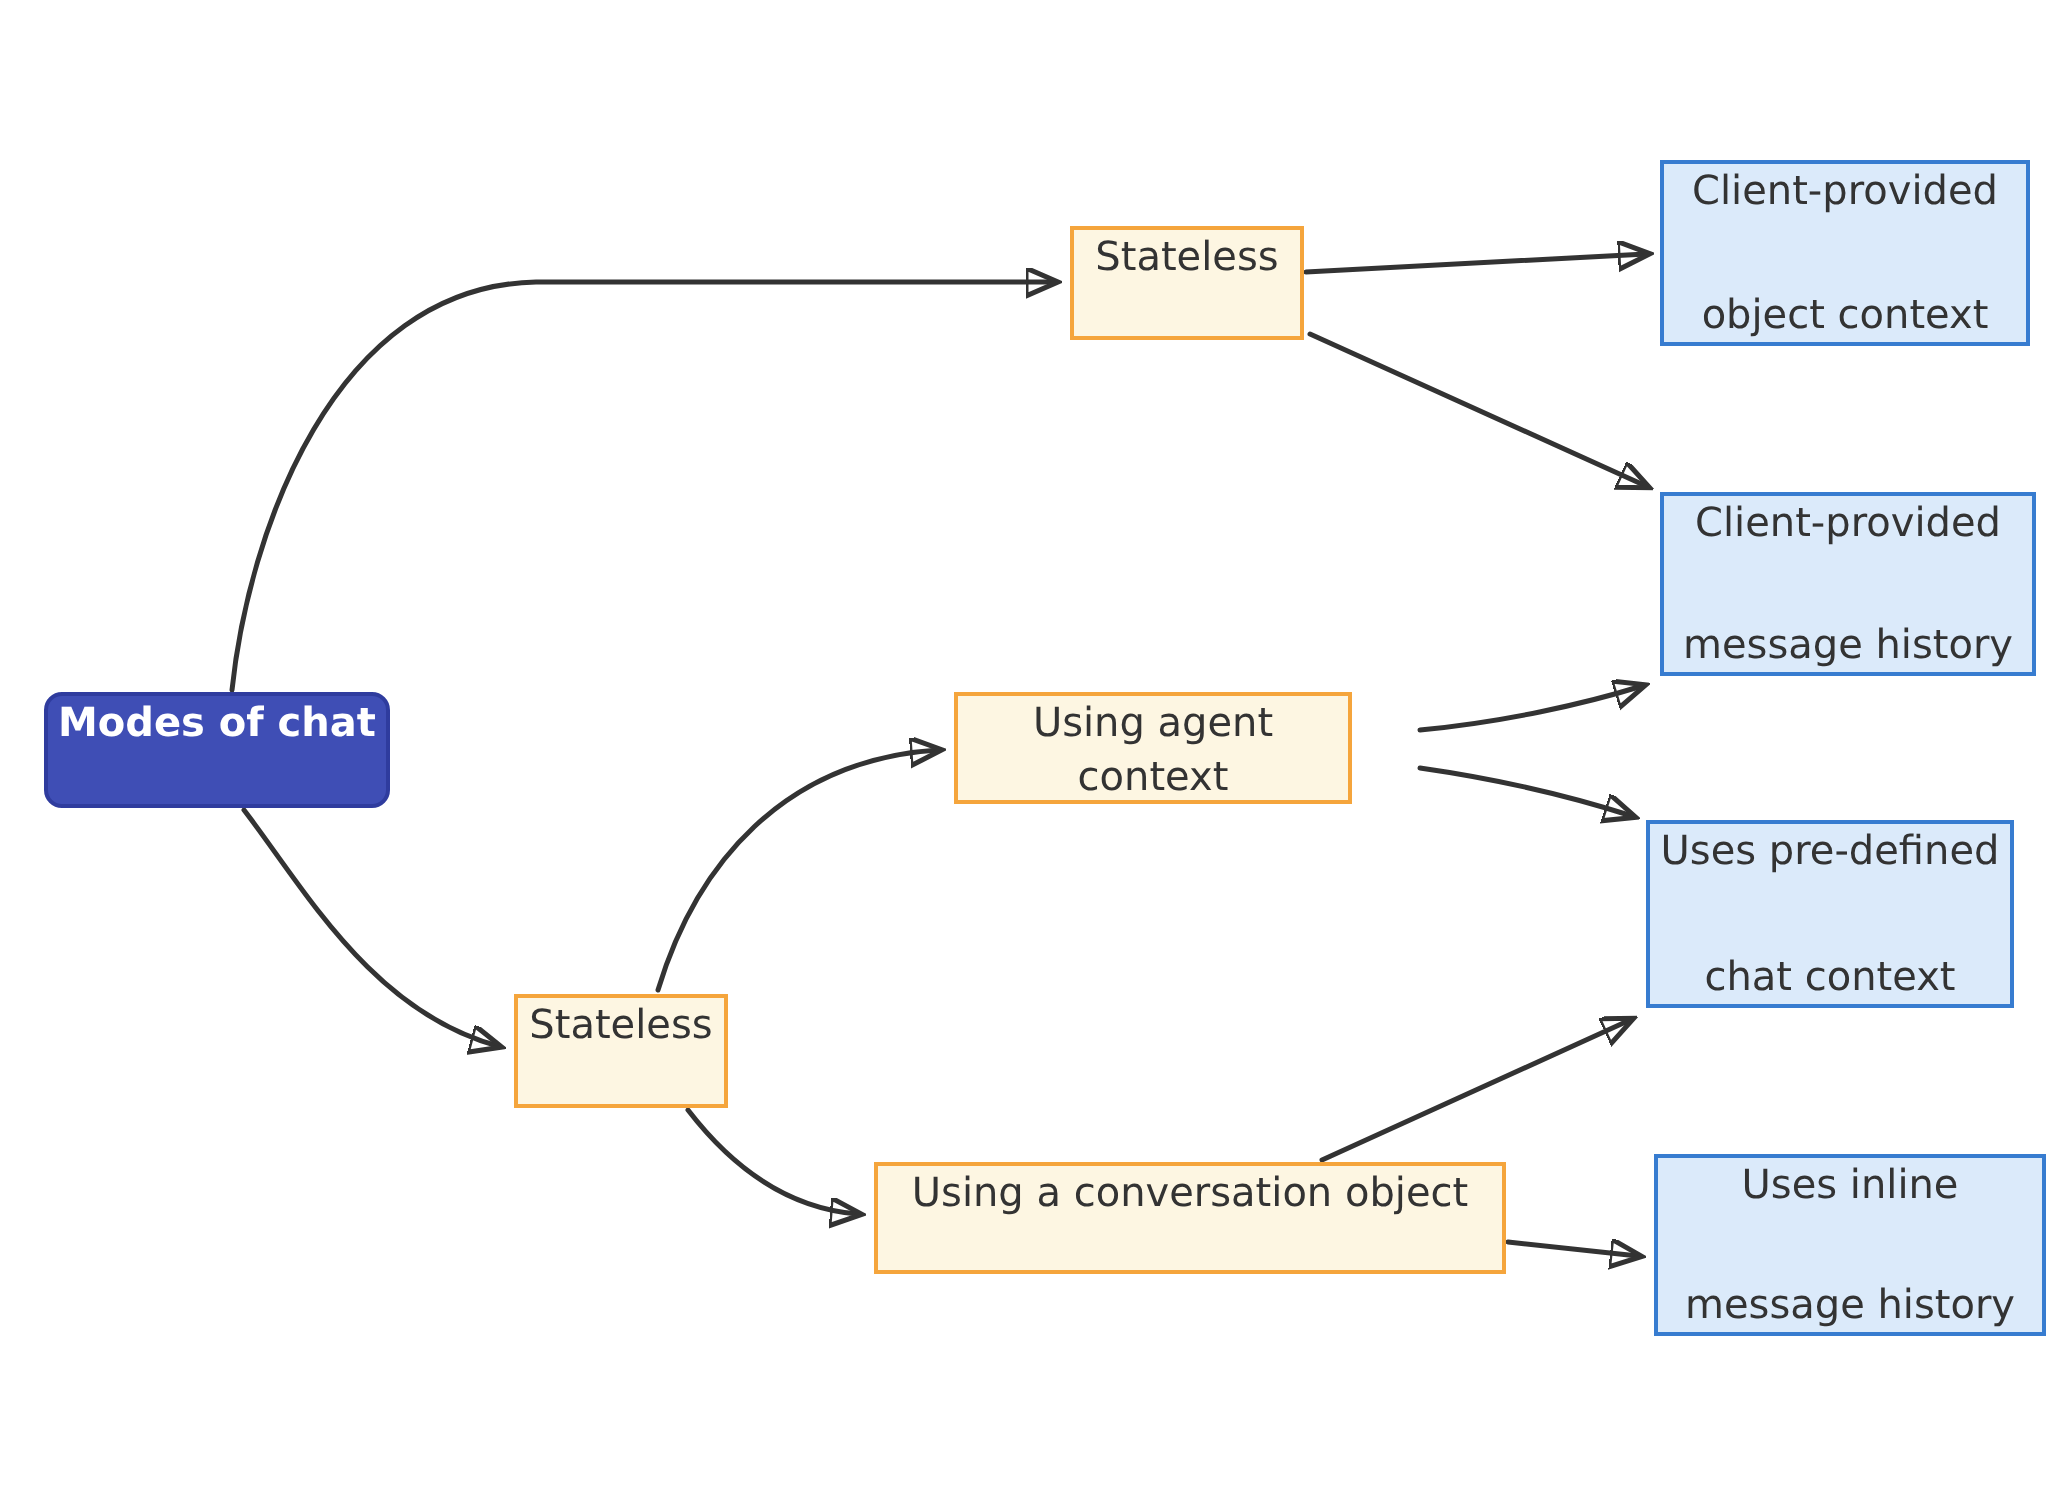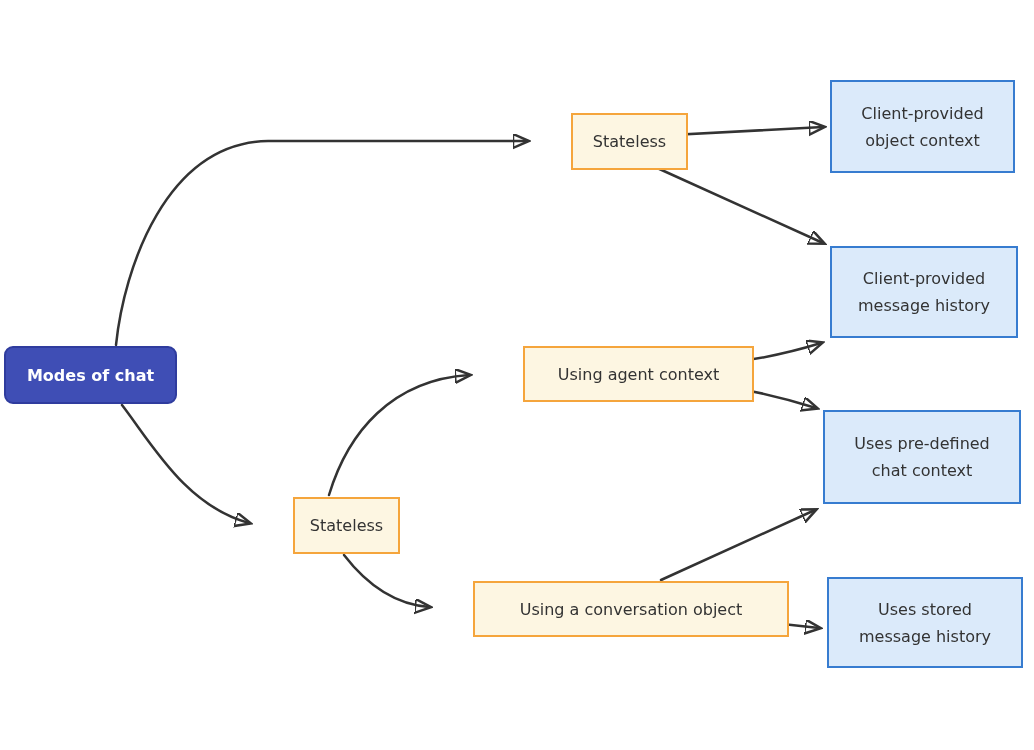--- a/index.html
+++ b/index.html
@@ -27,30 +27,29 @@
     stroke: #333333;
     stroke-width: 2.5;
     stroke-linecap: round;
   }
   .node {
     position: absolute;
     box-sizing: border-box;
     display: flex;
     flex-direction: column;
     align-items: center;
-    justify-content: center;
+    justify-content: space-between;
     text-align: center;
-    font-size: 16px;
+    font-size: 20px;
     color: #333333;
     line-height: 27px;
   }
   .branch {
     background: #fdf6e2;
     border: 2px solid #f5a53c;
-    margin-left: 36px;
   }
   .leaf {
     background: #dbeafa;
     border: 2px solid #377cd0;
   }
   .root-node {
     background: #3f4eb5;
     border: 2px solid #2f3c9e;
     border-radius: 9px;
     color: #ffffff;
@@ -74,53 +73,53 @@
     <path d="M653,136 L823,127" marker-end="url(#arrow)"></path>
     <path d="M655,167 L823,243" marker-end="url(#arrow)"></path>
     <path d="M710,365 C752,361 792,352 821,343" marker-end="url(#arrow)"></path>
     <path d="M710,384 C752,390 788,399 816,408" marker-end="url(#arrow)"></path>
     <path d="M329,495 C348,432 392,380 469,375" marker-end="url(#arrow)"></path>
     <path d="M344,555 C364,581 391,604 429,607" marker-end="url(#arrow)"></path>
     <path d="M661,580 L815,510" marker-end="url(#arrow)"></path>
     <path d="M754,621 L819,628" marker-end="url(#arrow)"></path>
   </svg>
 
-  <div class="node root-node" style="left:4px; top:346px; width:173px; height:58px;">
+  <div class="node root-node" style="left:22px; top:346px; width:173px; height:58px;">
     <span>Modes of chat</span>
   </div>
 
   <div class="node branch" style="left:535px; top:113px; width:117px; height:57px;">
     <span>Stateless</span>
   </div>
 
   <div class="node branch" style="left:257px; top:497px; width:107px; height:57px;">
     <span>Stateless</span>
   </div>
 
-  <div class="node branch" style="left:487px; top:346px; width:231px; height:56px;">
+  <div class="node branch" style="left:477px; top:346px; width:199px; height:56px;">
     <span>Using agent context</span>
   </div>
 
   <div class="node branch" style="left:437px; top:581px; width:316px; height:56px;">
     <span>Using a conversation object</span>
   </div>
 
   <div class="node leaf" style="left:830px; top:80px; width:185px; height:93px;">
     <span>Client-provided</span>
     <span>object context</span>
   </div>
 
   <div class="node leaf" style="left:830px; top:246px; width:188px; height:92px;">
     <span>Client-provided</span>
     <span>message history</span>
   </div>
 
-  <div class="node leaf" style="left:823px; top:410px; width:198px; height:94px;">
+  <div class="node leaf" style="left:823px; top:410px; width:184px; height:94px;">
     <span>Uses pre-defined</span>
     <span>chat context</span>
   </div>
 
   <div class="node leaf" style="left:827px; top:577px; width:196px; height:91px;">
-    <span>Uses stored</span>
+    <span>Uses inline</span>
     <span>message history</span>
   </div>
 
 </div>
 
 </body></html>

